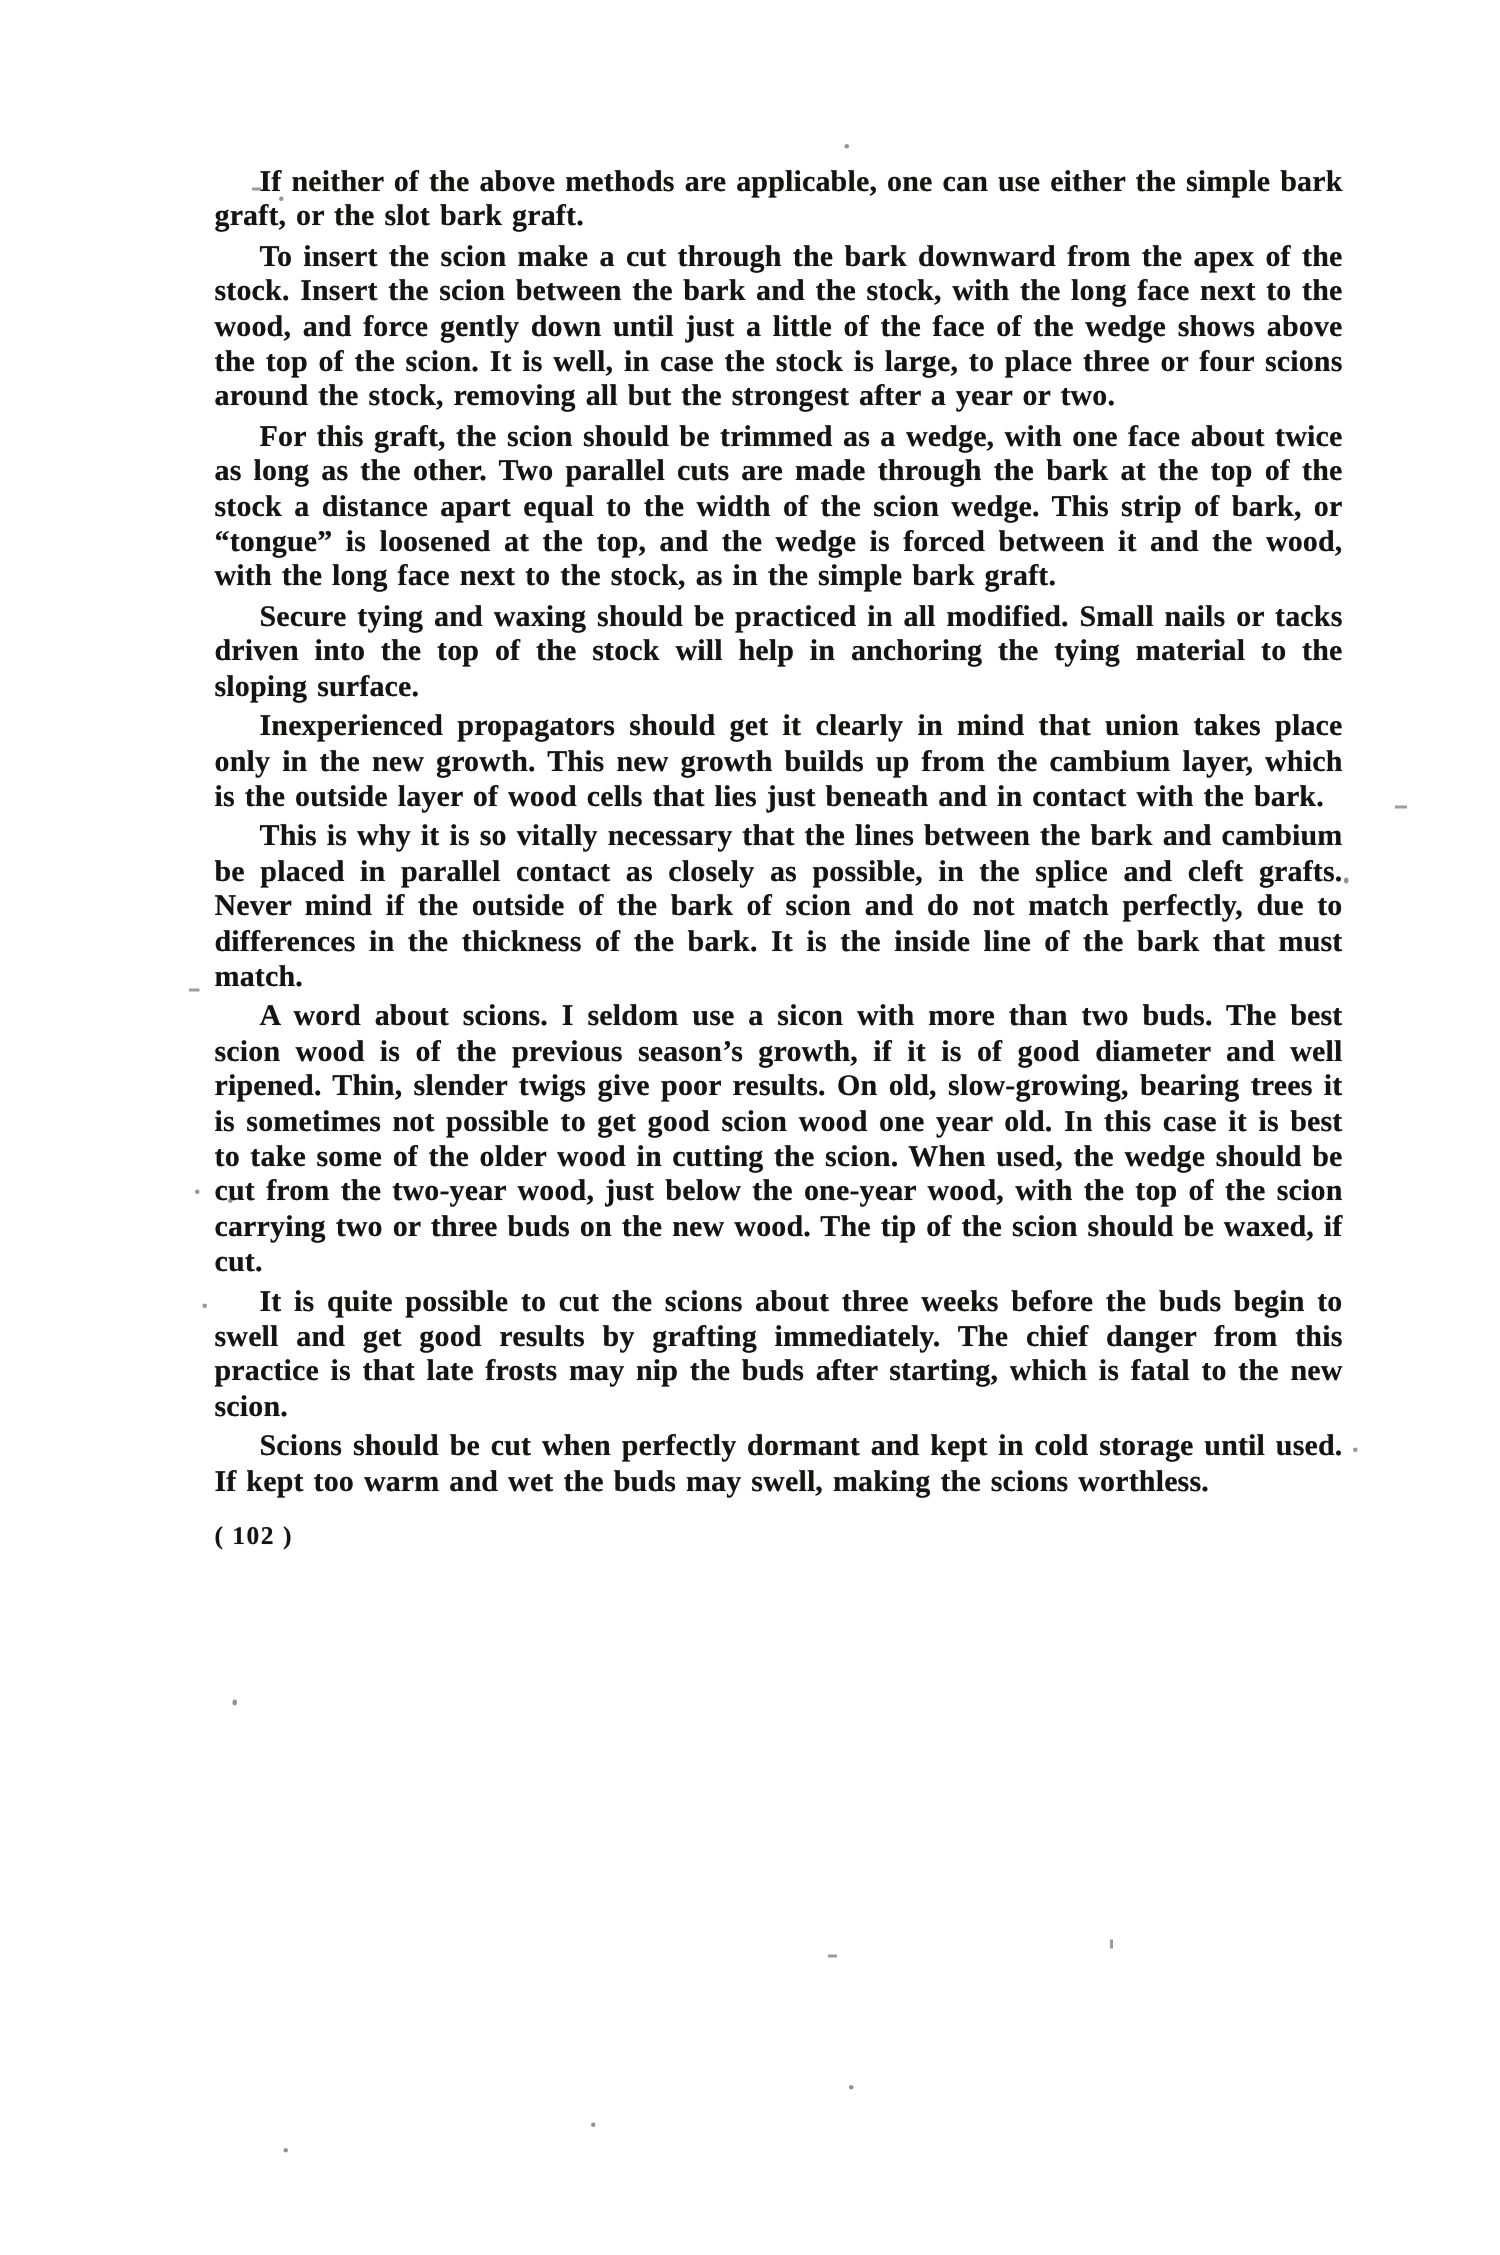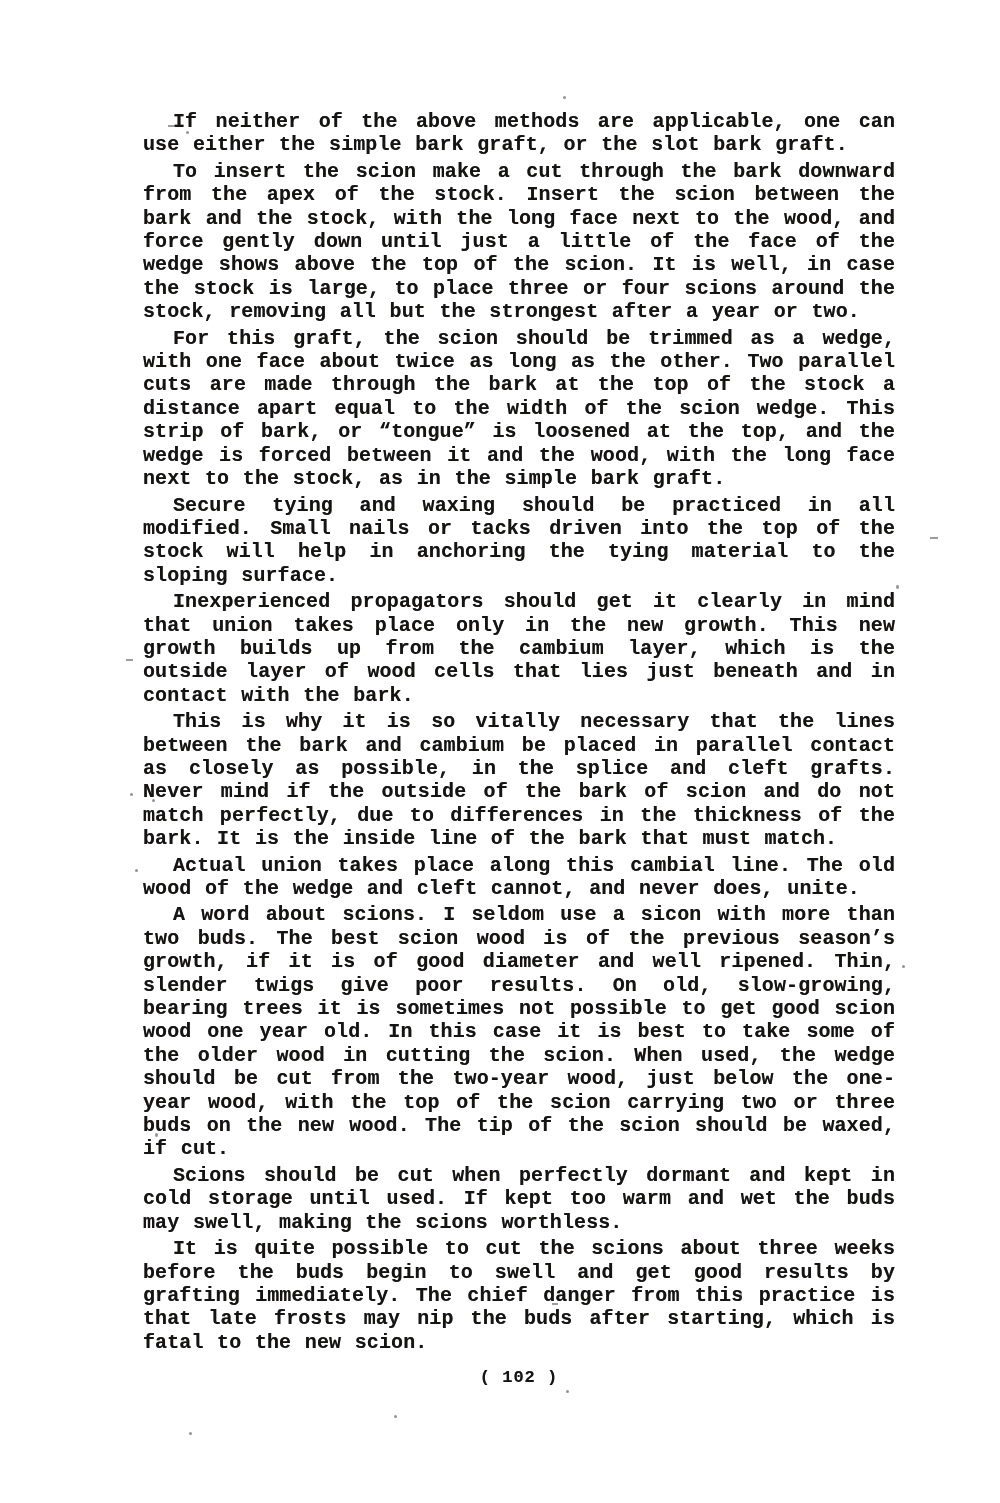--- a/index.html
+++ b/index.html
@@ -14,37 +14,35 @@
     background: #ffffff;
     overflow: hidden;
     font-family: "Liberation Serif", "DejaVu Serif", serif;
     color: #151413;
   }
   .text-block {
     position: absolute;
     top: 110px;
     left: 143px;
     width: 752px;
-    font-family: Liberation Mono, monospace;
   }
   .text-block p {
     margin: 0 0 3px 0;
     font-size: 20px;
     line-height: 23.4px;
     font-weight: 600;
     text-align: justify;
     text-align-last: left;
     text-indent: 30px;
     word-spacing: 1.5px;
     letter-spacing: 0.1px;
     text-shadow: 0 0 0.5px rgba(10,10,10,0.55);
   }
   .footer {
     margin-top: 14px;
-    text-align: center;
     font-size: 17px;
     font-weight: 600;
     letter-spacing: 1px;
     text-shadow: 0 0 0.5px rgba(10,10,10,0.5);
   }
   .speck {
     position: absolute;
     background: #3a3a3a;
     border-radius: 50%;
     opacity: 0.55;
@@ -58,24 +56,23 @@
 <body>
 
 <div class="page">
   <div class="text-block">
     <p>If neither of the above methods are applicable, one can use either the simple bark graft, or the slot bark graft.</p>
     <p>To insert the scion make a cut through the bark downward from the apex of the stock. Insert the scion between the bark and the stock, with the long face next to the wood, and force gently down until just a little of the face of the wedge shows above the top of the scion. It is well, in case the stock is large, to place three or four scions around the stock, removing all but the strongest after a year or two.</p>
     <p>For this graft, the scion should be trimmed as a wedge, with one face about twice as long as the other. Two parallel cuts are made through the bark at the top of the stock a distance apart equal to the width of the scion wedge. This strip of bark, or “tongue” is loosened at the top, and the wedge is forced between it and the wood, with the long face next to the stock, as in the simple bark graft.</p>
     <p>Secure tying and waxing should be practiced in all modified. Small nails or tacks driven into the top of the stock will help in anchoring the tying material to the sloping surface.</p>
     <p>Inexperienced propagators should get it clearly in mind that union takes place only in the new growth. This new growth builds up from the cambium layer, which is the outside layer of wood cells that lies just beneath and in contact with the bark.</p>
     <p>This is why it is so vitally necessary that the lines between the bark and cambium be placed in parallel contact as closely as possible, in the splice and cleft grafts. Never mind if the outside of the bark of scion and do not match perfectly, due to differences in the thickness of the bark. It is the inside line of the bark that must match.</p>
-    <p>Actual union takes place along this cambial line. The old wood of the wedge and cleft cannot, and never does, unite.</p>
     <p>A word about scions. I seldom use a sicon with more than two buds. The best scion wood is of the previous season’s growth, if it is of good diameter and well ripened. Thin, slender twigs give poor results. On old, slow-growing, bearing trees it is sometimes not possible to get good scion wood one year old. In this case it is best to take some of the older wood in cutting the scion. When used, the wedge should be cut from the two-year wood, just below the one-year wood, with the top of the scion carrying two or three buds on the new wood. The tip of the scion should be waxed, if cut.</p>
+    <p>It is quite possible to cut the scions about three weeks before the buds begin to swell and get good results by grafting immediately. The chief danger from this practice is that late frosts may nip the buds after starting, which is fatal to the new scion.</p>
     <p>Scions should be cut when perfectly dormant and kept in cold storage until used. If kept too warm and wet the buds may swell, making the scions worthless.</p>
-    <p>It is quite possible to cut the scions about three weeks before the buds begin to swell and get good results by grafting immediately. The chief danger from this practice is that late frosts may nip the buds after starting, which is fatal to the new scion.</p>
     <div class="footer">( 102 )</div>
   </div>
 
   <div class="speck" style="left:563px; top:96px;  width:3px; height:3px;"></div>
   <div class="speck dash" style="left:168px; top:125px; width:6px; height:2px;"></div>
   <div class="speck" style="left:186px; top:131px; width:3px; height:3px;"></div>
   <div class="speck dash" style="left:930px; top:537px; width:8px; height:2px;"></div>
   <div class="speck" style="left:896px; top:585px; width:3px; height:4px;"></div>
   <div class="speck dash" style="left:126px; top:659px; width:7px; height:2px;"></div>
   <div class="speck" style="left:130px; top:793px; width:3px; height:3px;"></div>

